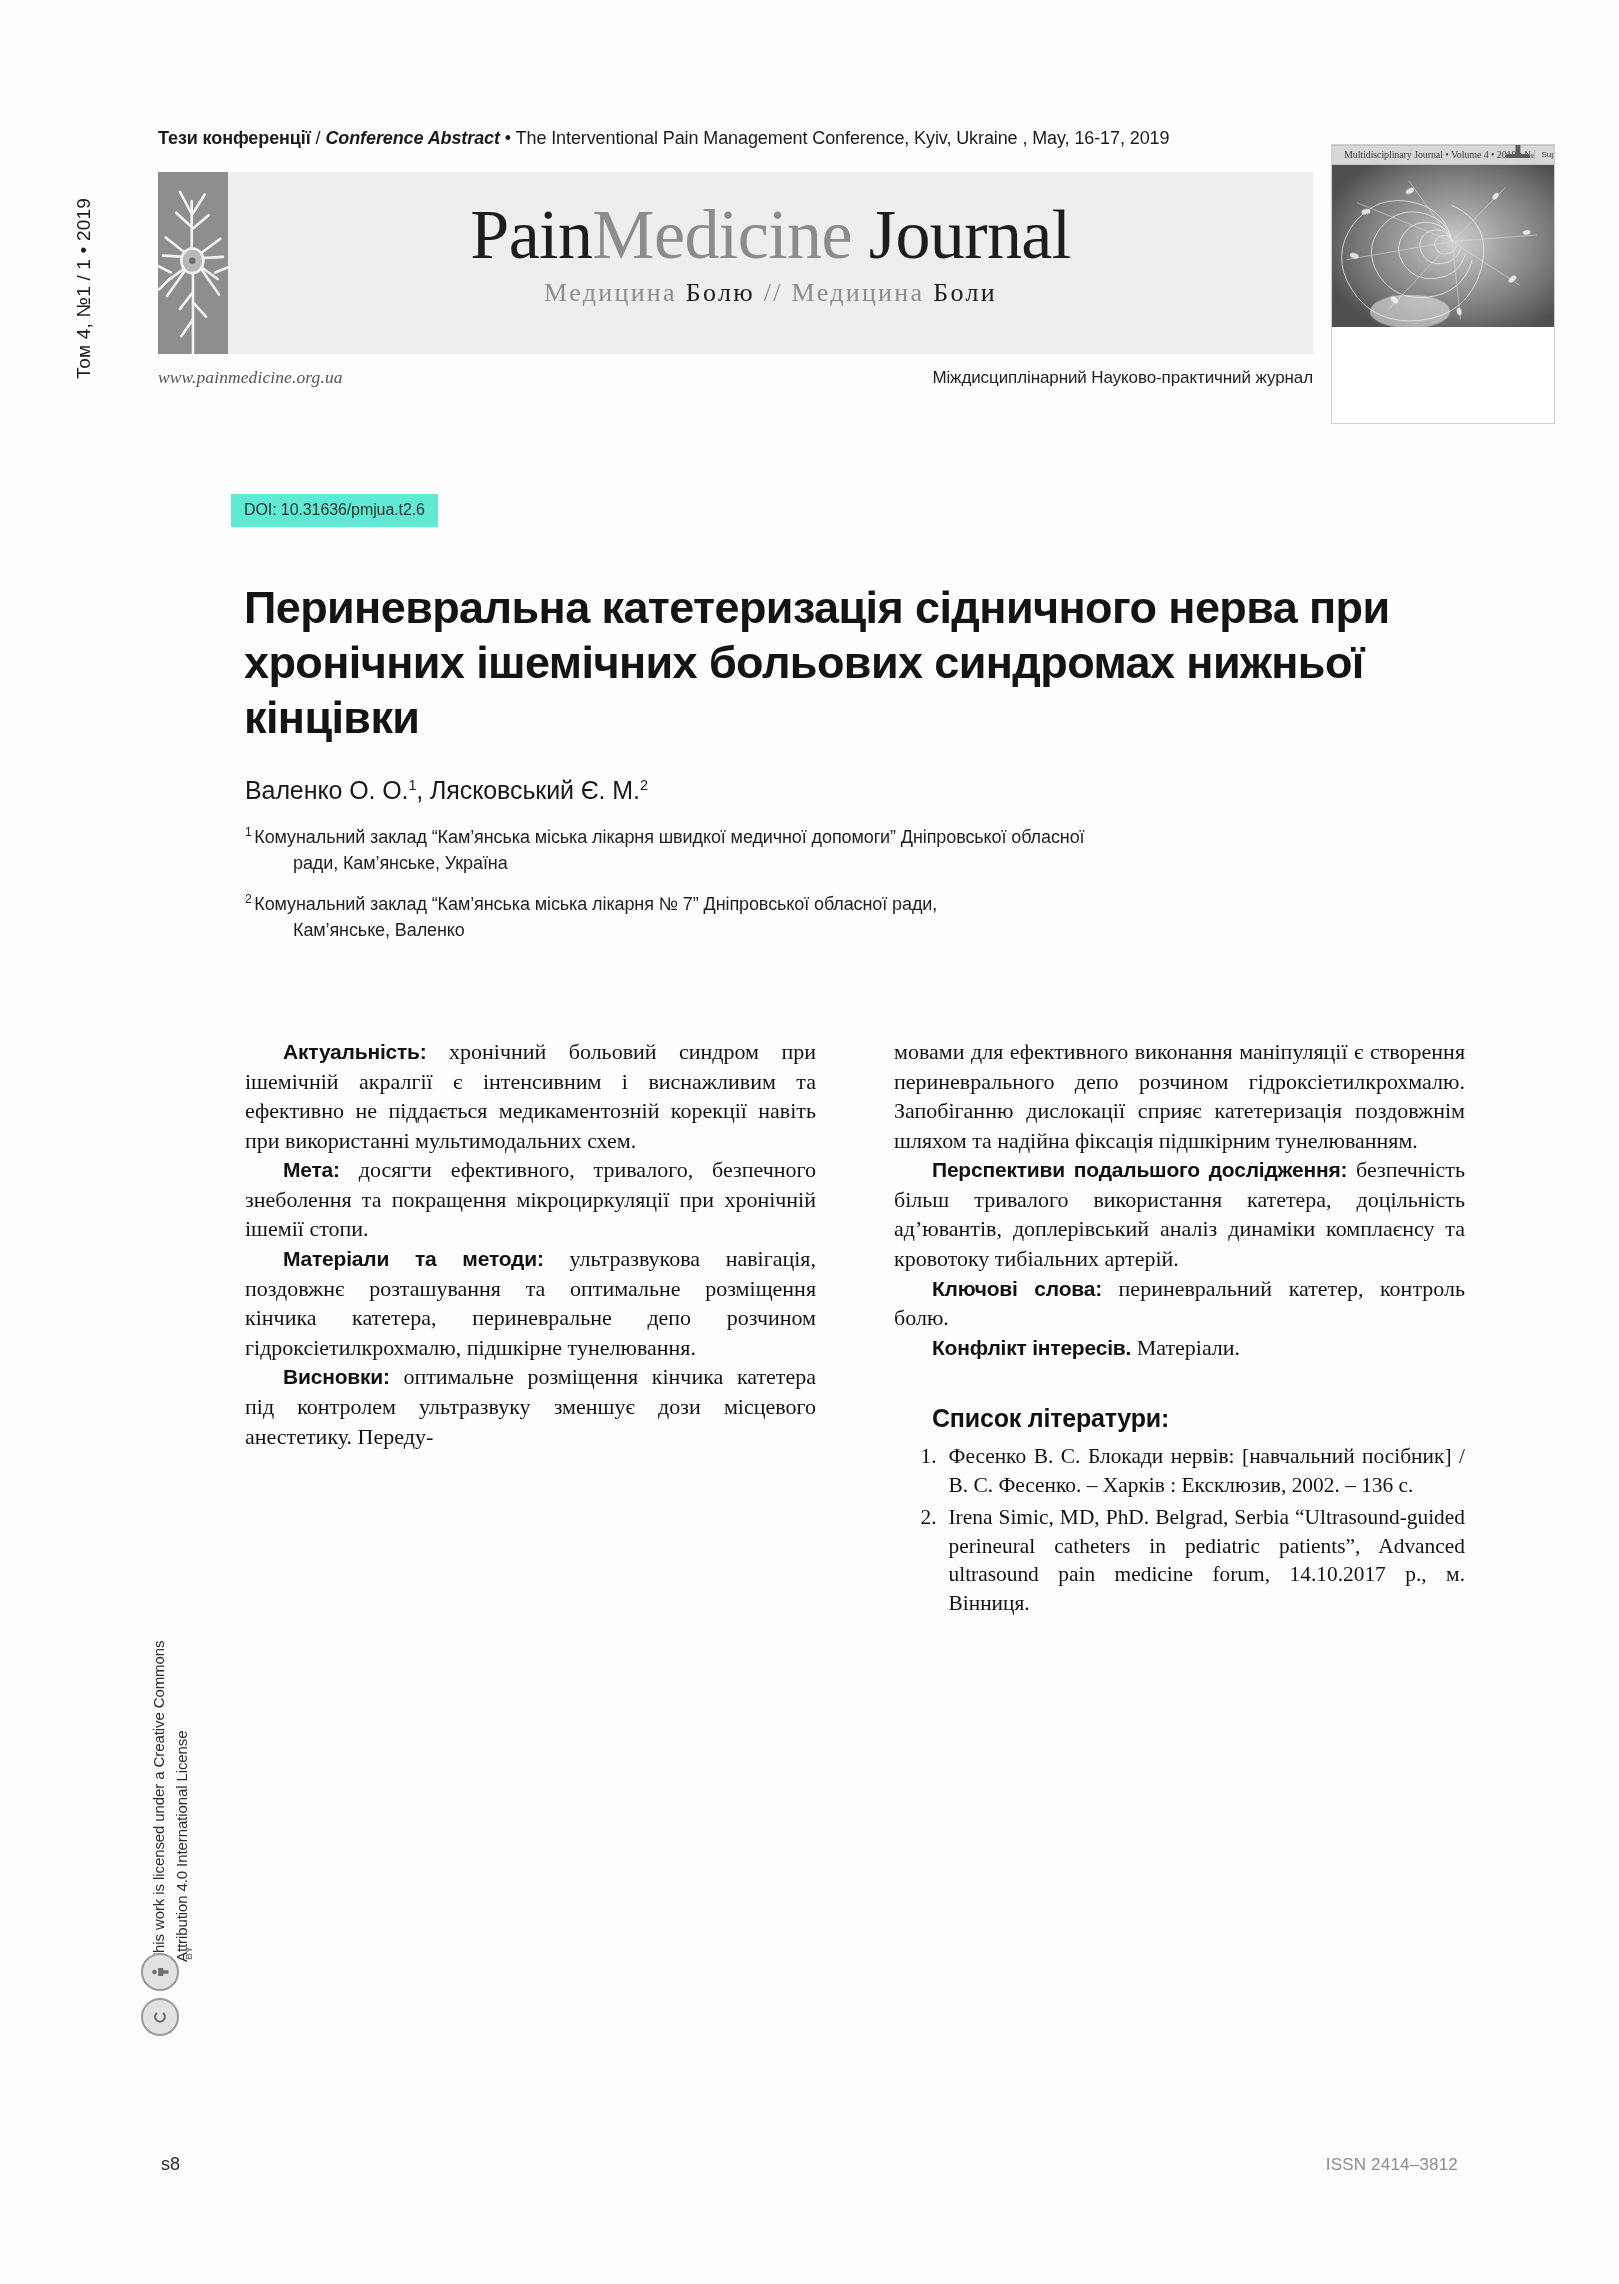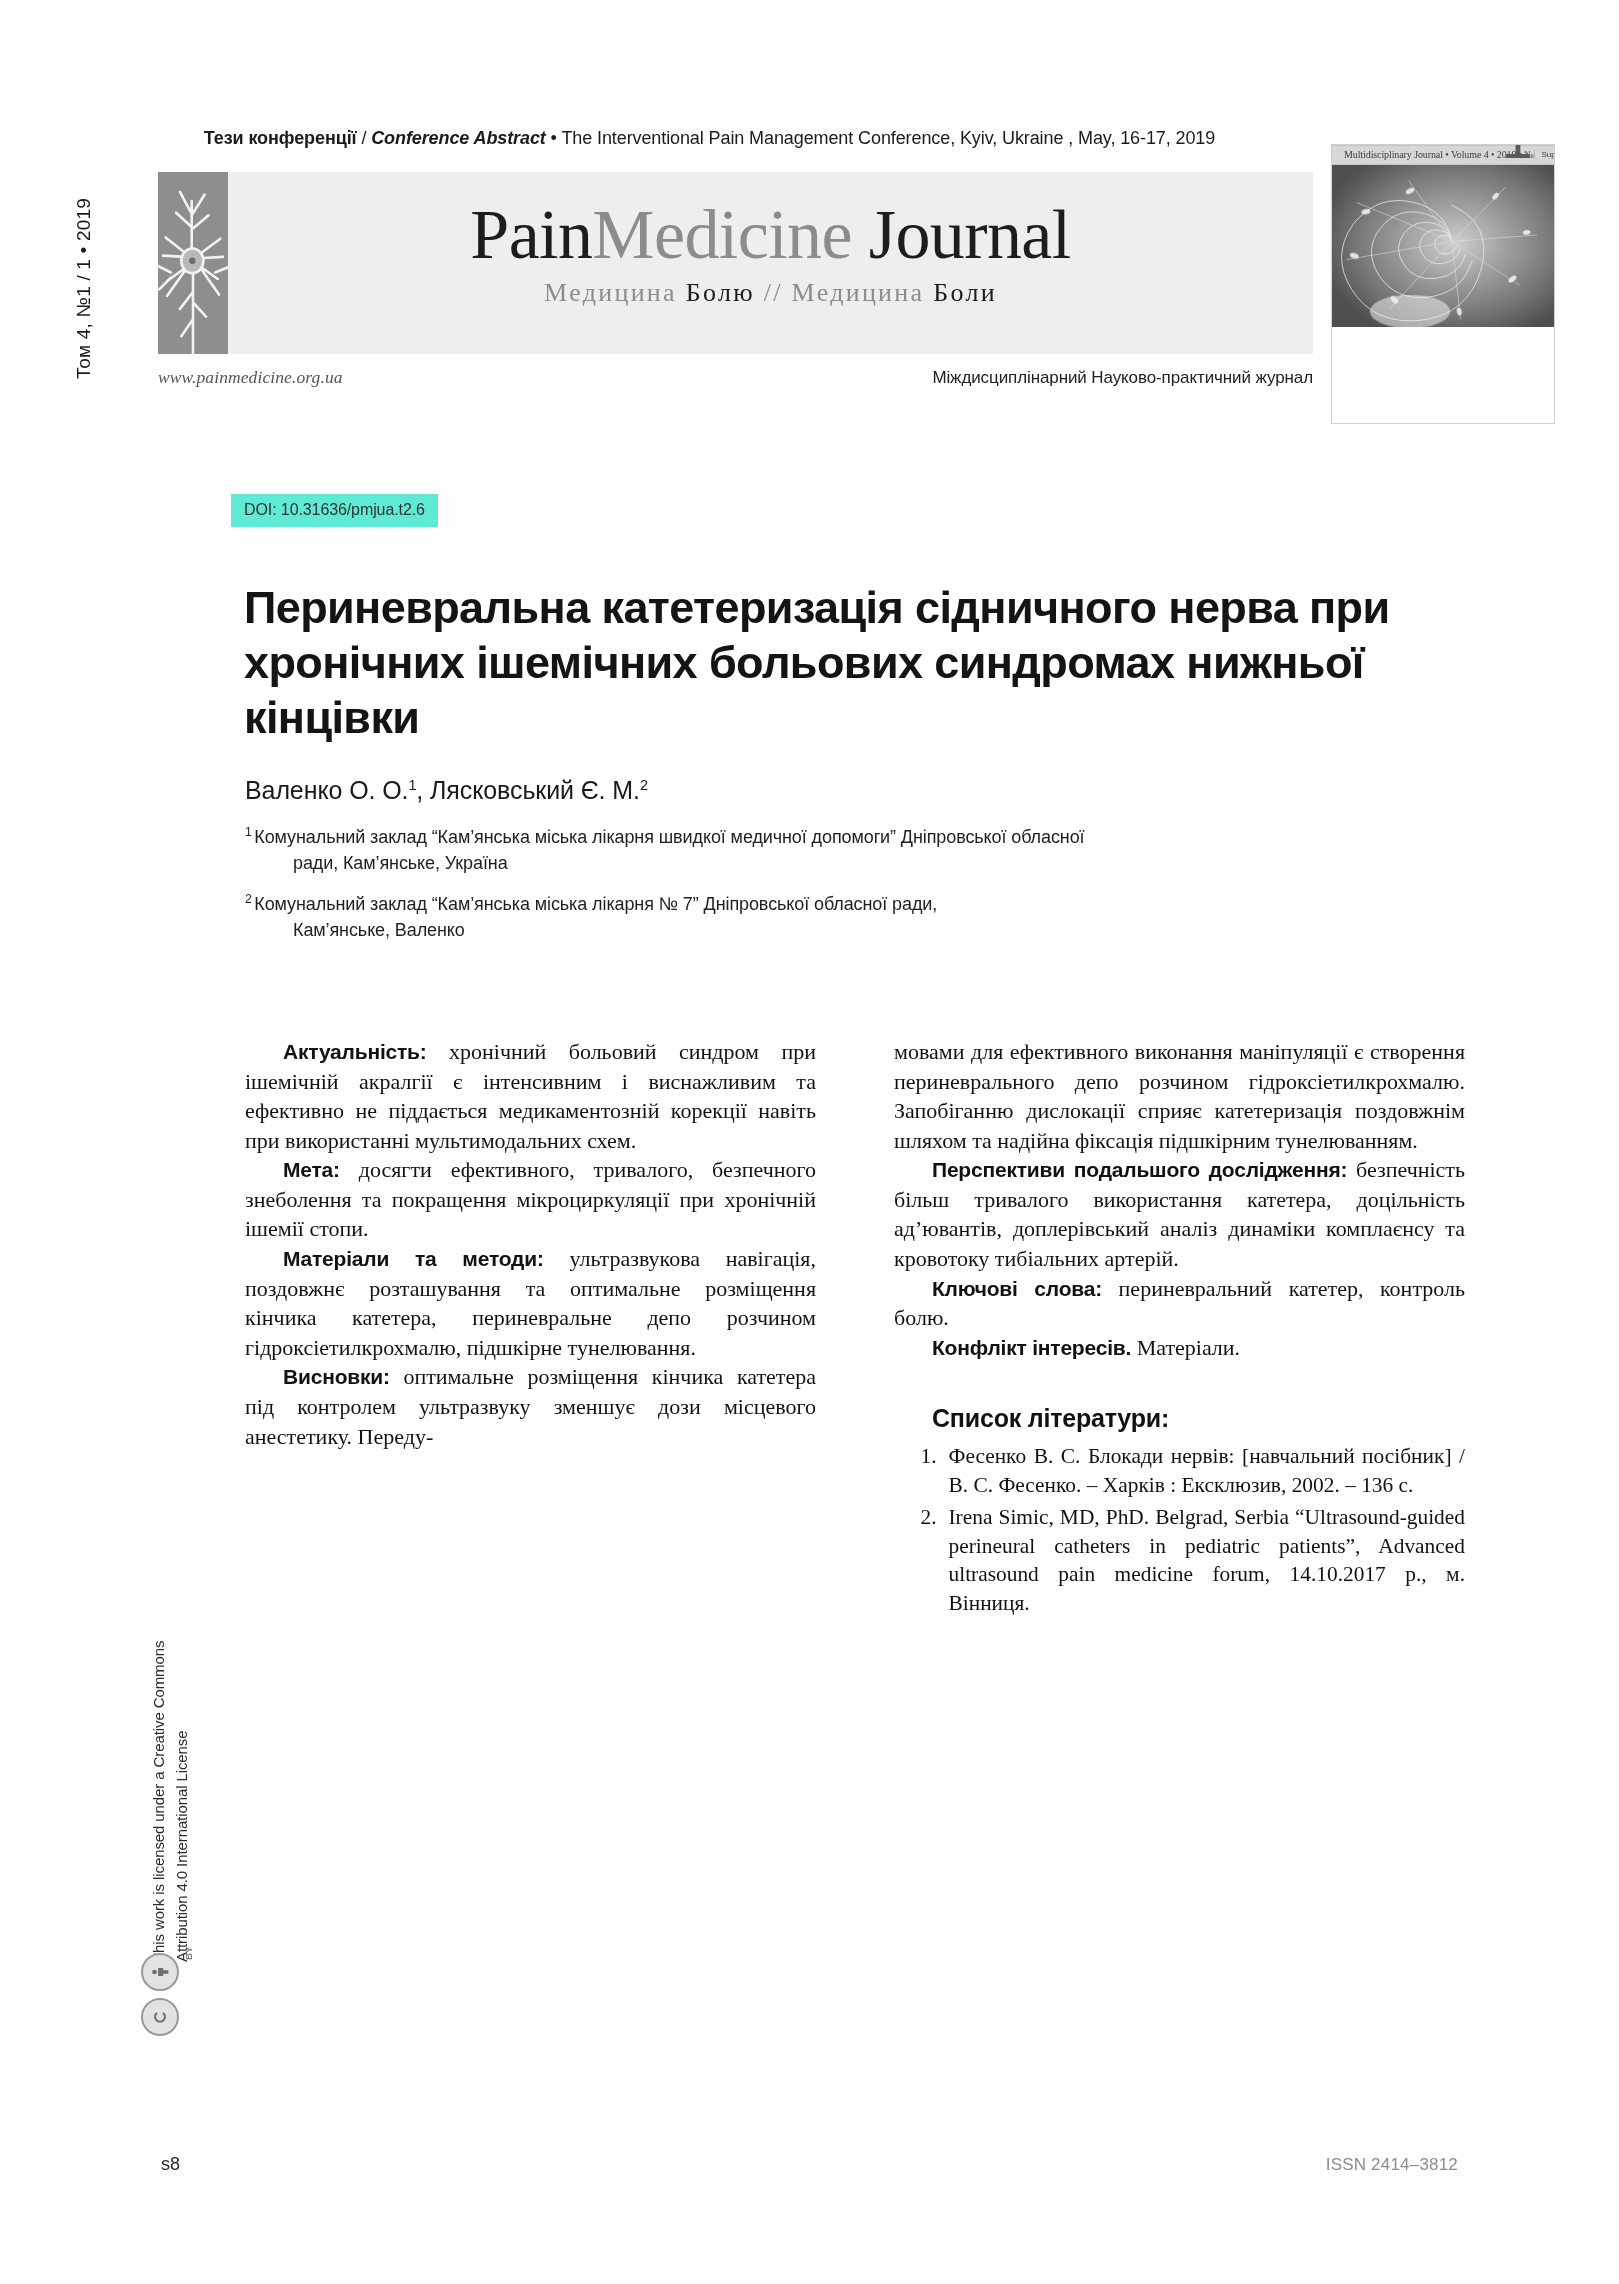--- a/index.html
+++ b/index.html
@@ -24,21 +24,20 @@
   
   .runhead {
     position: absolute;
     left: 158px;
     top: 128px;
     width: 1103px;
     font-size: 18px;
     letter-spacing: -0.1px;
     white-space: nowrap;
     color: #1b1b1b;
-    text-align: center;
   }
   .runhead .rh-bold { font-weight: 700; }
   .runhead .rh-ital { font-style: italic; font-weight: 700; }
   .runhead .rh-sep { font-weight: 400; }
   .runhead .rh-rest { font-weight: 400; }
 
   
   .volume-label {
     position: absolute;
     left: 73px;

